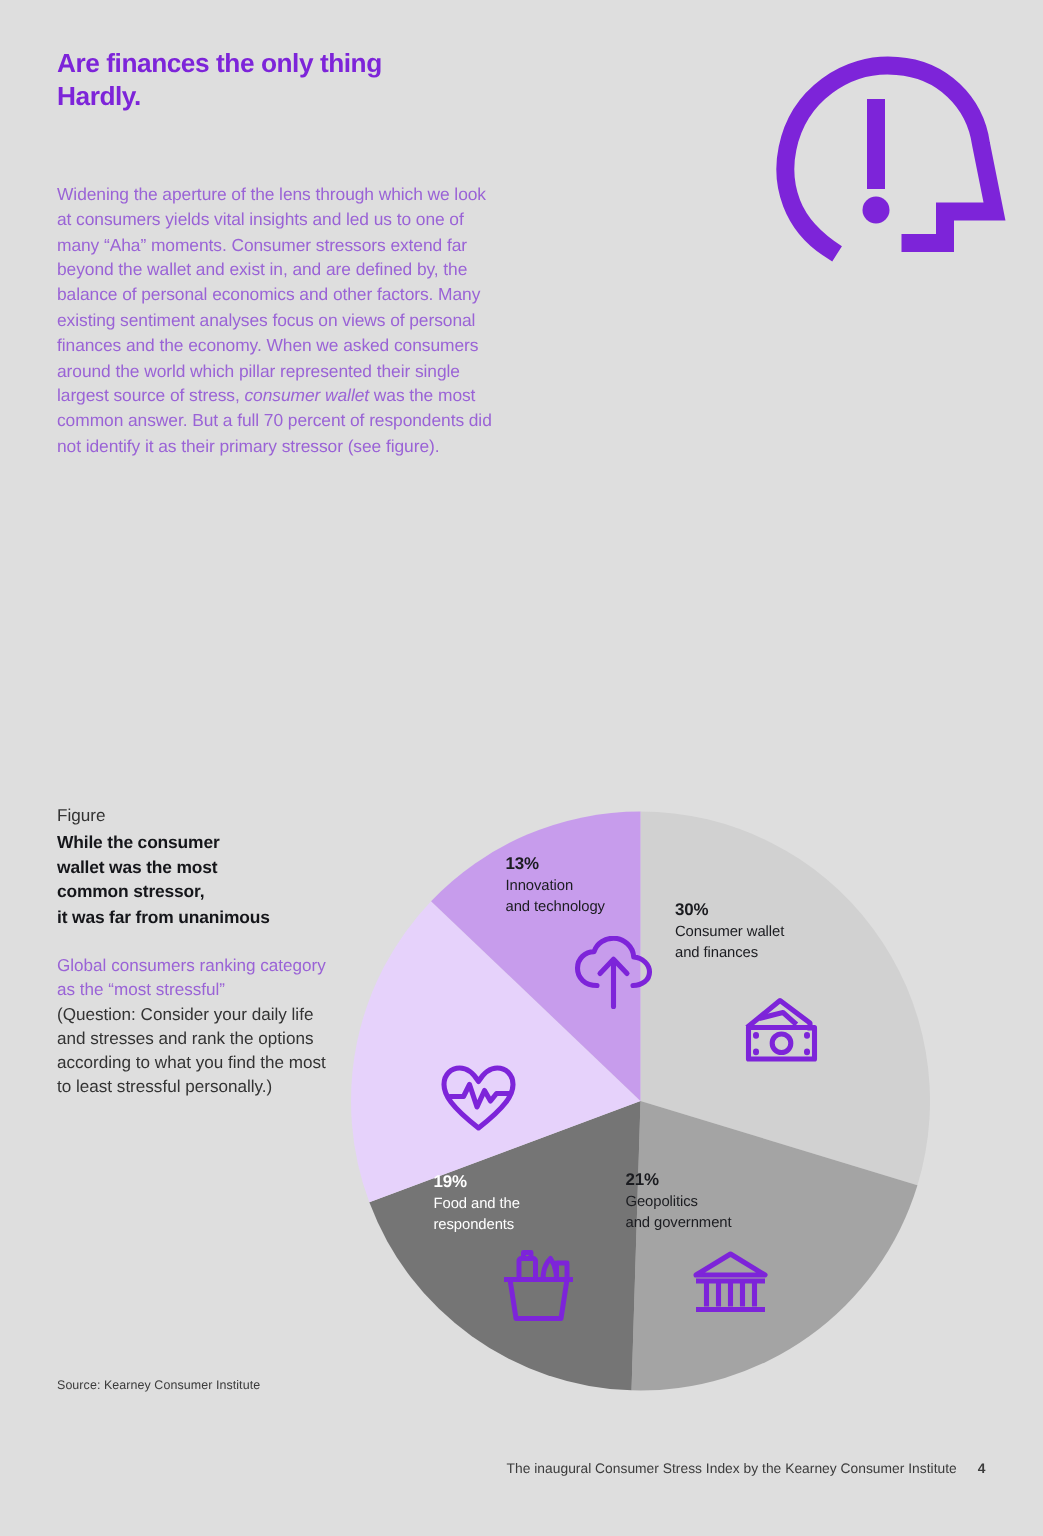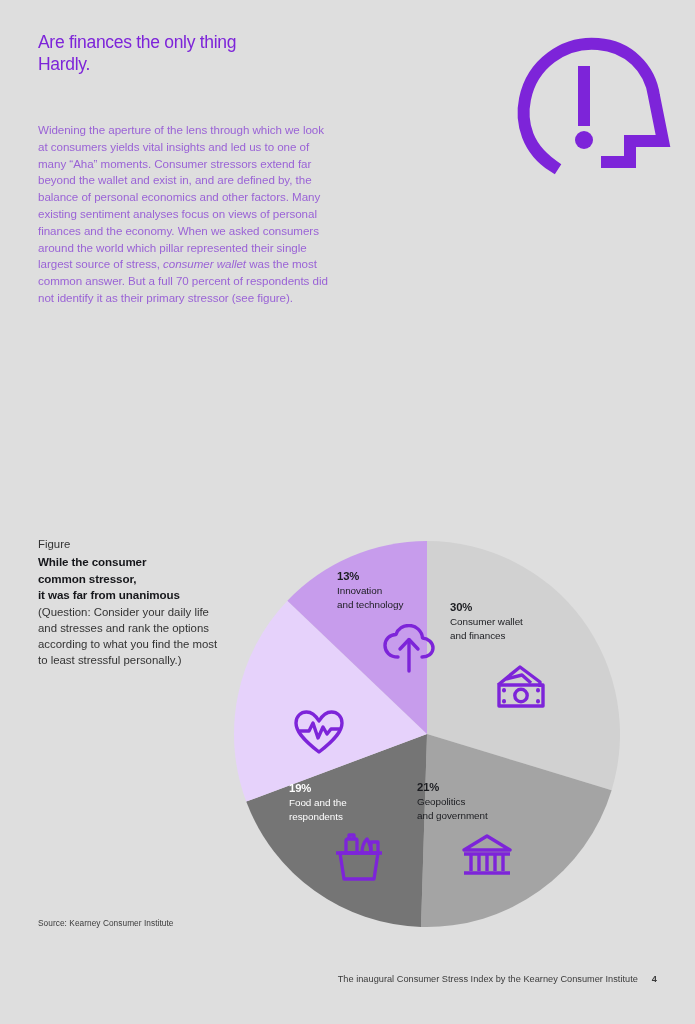--- a/index.html
+++ b/index.html
@@ -21,21 +21,21 @@
   }
 
   
   .headline {
     position: absolute;
     left: 38px;
     top: 31px;
     width: 300px;
     color: #7d24d9;
     font-size: 17.5px;
-    font-weight: normal;
+    font-weight: bold;
     line-height: 1.28;
     letter-spacing: -0.3px;
   }
 
   
   .intro {
     position: absolute;
     left: 38px;
     top: 106px;
     width: 290px;
@@ -165,23 +165,25 @@
       <path d="M41 138 C16 122 8 95 13 71 C20 36 52 13 86 16 C116 18 138 40 142 68 L151 113 L118 113 L118 134 L95 134" fill="none" stroke="#7d24d9" stroke-width="12" stroke-linecap="square" stroke-linejoin="miter"></path>
       <rect x="66" y="38" width="12" height="60" fill="#7d24d9"></rect>
       <circle cx="72" cy="112" r="9" fill="#7d24d9"></circle>
     </svg>
   </div>
 
   <div class="fig-block">
     <div class="fig-word">Figure</div>
     <div class="fig-title">
       <div>While the consumer</div>
+      <div>wallet was the most</div>
       <div>common stressor,</div>
       <div>it was far from unanimous</div>
     </div>
+    <div class="fig-sub">Global consumers ranking category as the “most stressful”</div>
     <div class="fig-q">(Question: Consider your daily life and stresses and rank the options according to what you find the most to least stressful personally.)</div>
   </div>
 
   <div class="chart-wrap">
     <svg id="pie-svg" viewBox="0 0 390 390" width="390" height="390" aria-hidden="true">
         <path d="M 195 195 L 195.00 2.00 A 193 193 0 0 1 379.63 251.20 Z" fill="#d1d1d1"></path>
         <path d="M 195 195 L 379.63 251.20 A 193 193 0 0 1 189.00 387.91 Z" fill="#a4a4a4"></path>
         <path d="M 195 195 L 189.00 387.91 A 193 193 0 0 1 14.22 262.57 Z" fill="#757575"></path>
         <path d="M 195 195 L 14.22 262.57 A 193 193 0 0 1 55.38 61.75 Z" fill="#e6d2fb"></path>
         <path d="M 195 195 L 55.38 61.75 A 193 193 0 0 1 195.00 2.00 Z" fill="#c79cec"></path>

